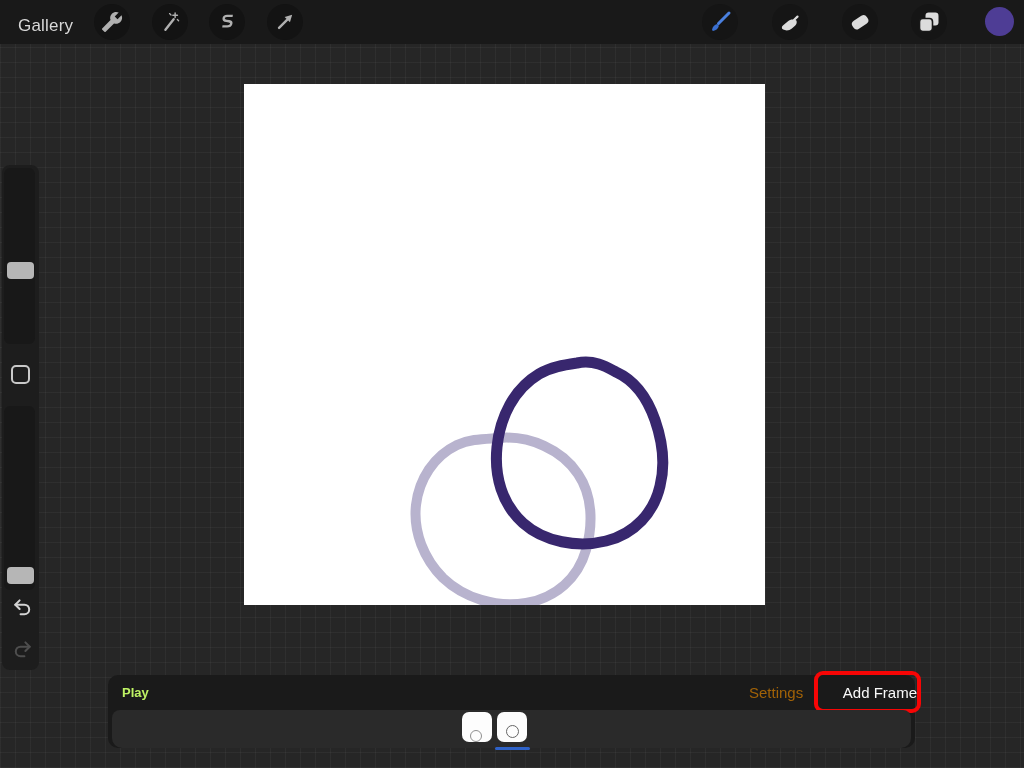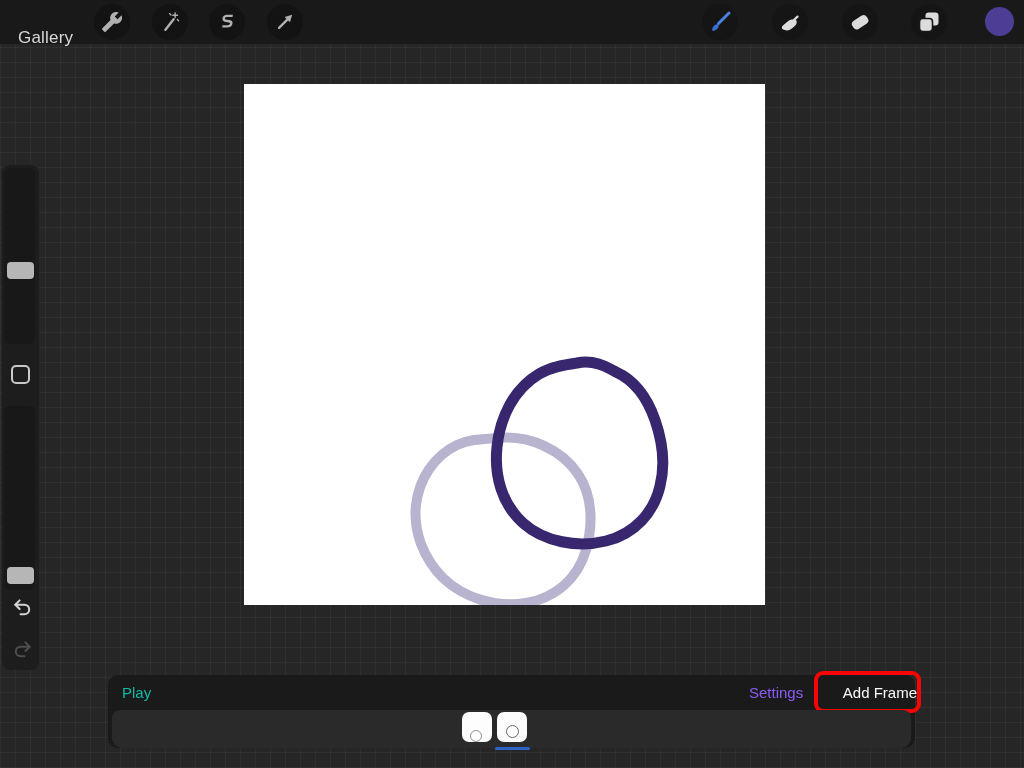--- a/index.html
+++ b/index.html
@@ -6,21 +6,21 @@
   .screen{
     position:relative;width:1024px;height:768px;overflow:hidden;
     font-family:"Liberation Sans",sans-serif;
     background-color:#262626;
     background-image:
       repeating-linear-gradient(0deg, rgba(255,255,255,0.04) 0 1.5px, transparent 1.5px 15px),
       repeating-linear-gradient(90deg, rgba(255,255,255,0.04) 0 1.5px, transparent 1.5px 15px);
   }
   
   .topbar{position:absolute;left:0;top:0;width:1024px;height:44px;background:#191919;}
-  .gallery{position:absolute;left:18px;top:16px;height:44px;line-height:44px;
+  .gallery{position:absolute;left:18px;top:4px;height:44px;line-height:44px;
     color:#d8d8d8;font-size:17px;letter-spacing:.2px;cursor:default;}
   .tool-btn{position:absolute;top:4px;width:36px;height:36px;border-radius:50%;
     background:#131313;display:flex;align-items:center;justify-content:center;}
   .tool-btn svg{display:block;}
   .left-ic{color:#b0b0b0;}
   .right-ic{color:#dcdcdc;}
   .swatch-btn{position:absolute;top:6px;width:31px;height:31px;display:flex;align-items:center;justify-content:center;}
   
   .sidebar{position:absolute;left:2px;top:165px;width:37px;height:505px;background:#1d1d1d;border-radius:8px;}
   .slider-track{position:absolute;left:4px;width:31px;background:#181818;border-radius:6px;}
@@ -32,22 +32,22 @@
   .modify-btn{position:absolute;left:11px;top:365px;width:15px;height:15px;border:2px solid #c9c9c9;border-radius:5px;background:transparent;}
   .undo-btn,.redo-btn{position:absolute;left:9px;width:23px;height:23px;display:flex;align-items:center;justify-content:center;}
   .undo-btn{top:599px;color:#d4d4d4;}
   .redo-btn{top:641px;color:#4e4e4e;}
   
   .canvas{position:absolute;left:244px;top:84px;width:521px;height:521px;background:#ffffff;}
   .canvas svg{display:block;}
   
   .anim-panel{position:absolute;left:108px;top:675px;width:807px;height:73px;background:#1a1a1a;border-radius:10px;}
   .panel-header{position:absolute;left:0;top:0;width:100%;height:35px;}
-  .play-label{position:absolute;left:14px;top:0;height:35px;line-height:35px;color:#14b8a6;font-size:15px;font-weight:normal;}
-  .settings-label{position:absolute;left:641px;top:0;height:35px;line-height:35px;color:#8b5cf6;font-size:15px;}
+  .play-label{position:absolute;left:14px;top:0;height:35px;line-height:35px;color:#bef264;font-size:13px;font-weight:bold;}
+  .settings-label{position:absolute;left:641px;top:0;height:35px;line-height:35px;color:#a16207;font-size:15px;}
   .addframe-label{position:absolute;left:710px;top:0;width:99px;height:35px;line-height:35px;color:#fafafa;font-size:15px;text-align:right;}
   .addframe-highlight{position:absolute;left:706px;top:-4px;width:99px;height:34px;border:4px solid #f70505;border-radius:9px;pointer-events:none;}
   .timeline{position:absolute;left:4px;top:35px;width:799px;height:38px;background:#2a2a2a;border-radius:8px 8px 10px 10px;}
   .frame{position:absolute;top:37px;width:30px;height:30px;background:#fdfdfd;border-radius:7px;overflow:hidden;}
   .frame-1{left:354px;}
   .frame-2{left:389px;}
   .mini-circle{position:absolute;border-radius:50%;background:transparent;}
   .mini-1{left:8px;top:18px;width:10px;height:10px;border:1.5px solid #8f8f8f;}
   .mini-2{left:9px;top:13px;width:11px;height:11px;border:1.5px solid #666;}
   .frame-underline{position:absolute;left:387px;top:72px;width:35px;height:3px;border-radius:2px;background:#2e62c8;}

